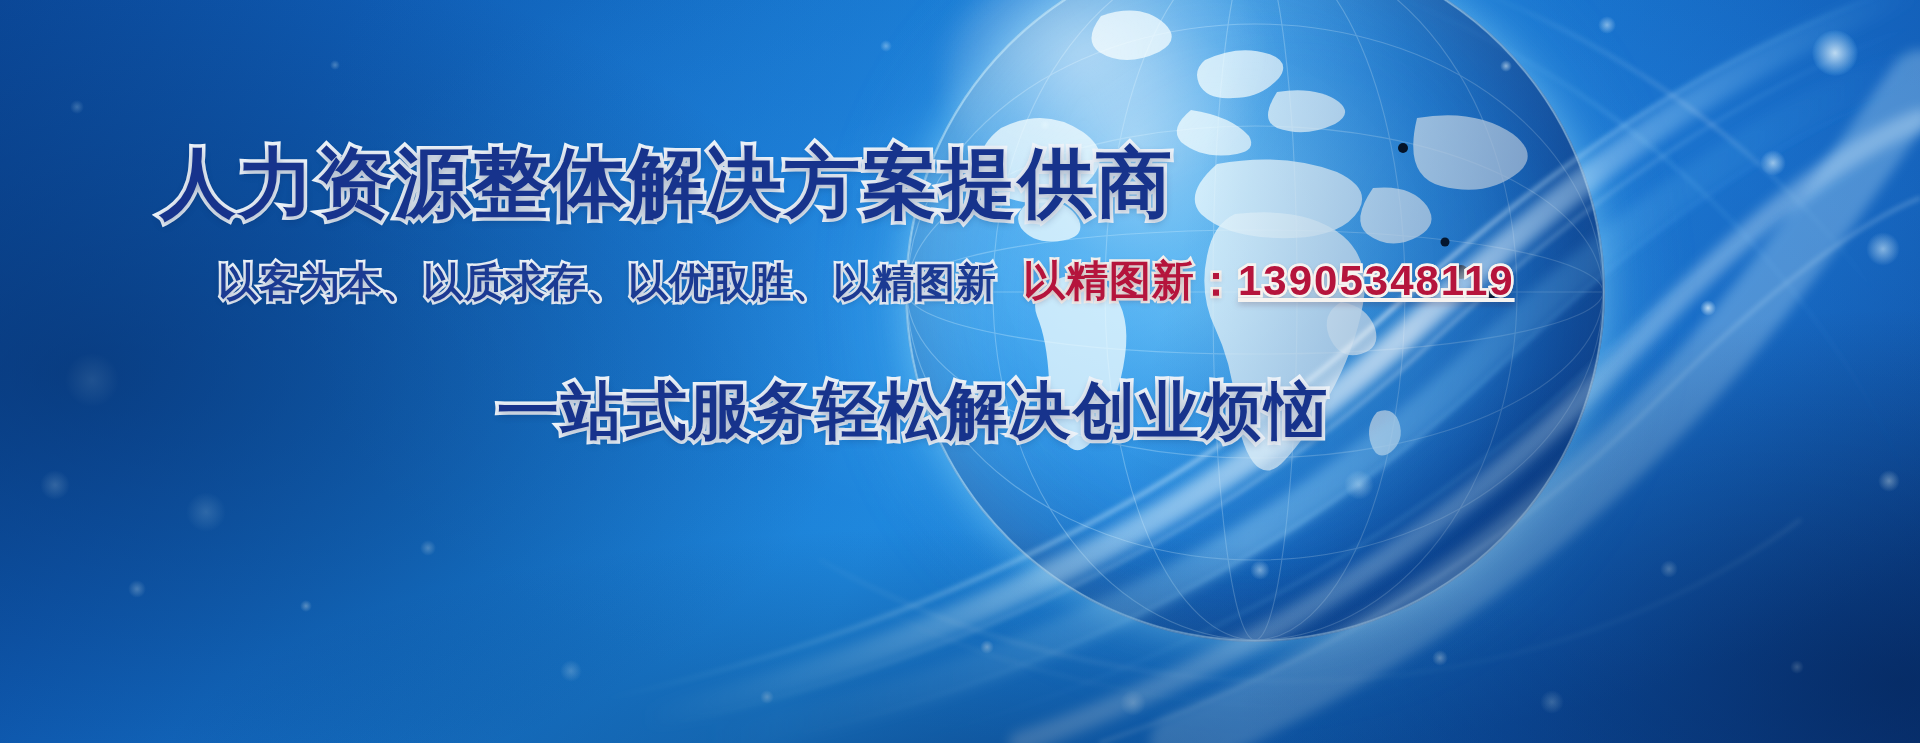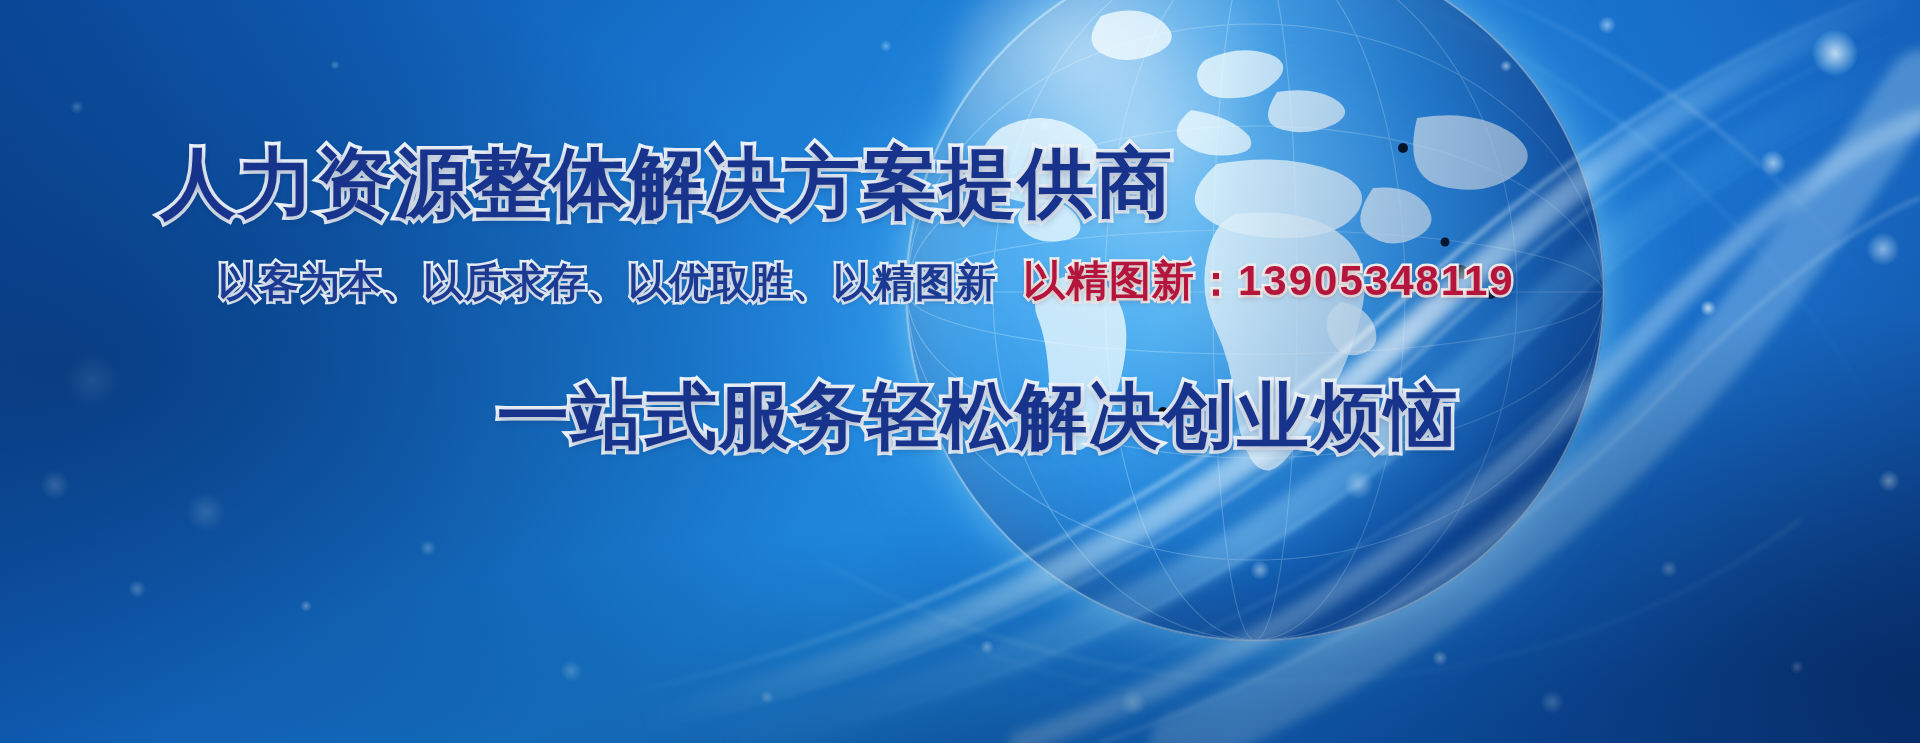--- a/index.html
+++ b/index.html
@@ -93,24 +93,24 @@
     text-shadow:0 2px 6px rgba(4,30,80,0.30);
   }
   .contact{
     left:1023px;top:253px;
     font-size:42px;font-weight:bold;letter-spacing:1px;
     color:#b5143c;
     -webkit-text-stroke:5px #f6f3f0;
     paint-order:stroke fill;
     text-shadow:0 2px 6px rgba(70,5,25,0.30);
   }
-  .contact .num{letter-spacing:2px;}
+  .contact .num{letter-spacing:2px;text-decoration:underline;}
   .subline{
     left:497px;top:369px;
-    font-size:72px;font-weight:bold;letter-spacing:2px;
+    font-size:62px;font-weight:bold;letter-spacing:2px;
     color:#17338c;
     -webkit-text-stroke:7px #eef4fa;
     paint-order:stroke fill;
     text-shadow:0 3px 8px rgba(4,30,80,0.33);
   }
 </style>
 </head>
 <body>
 
 <div id="banner">

